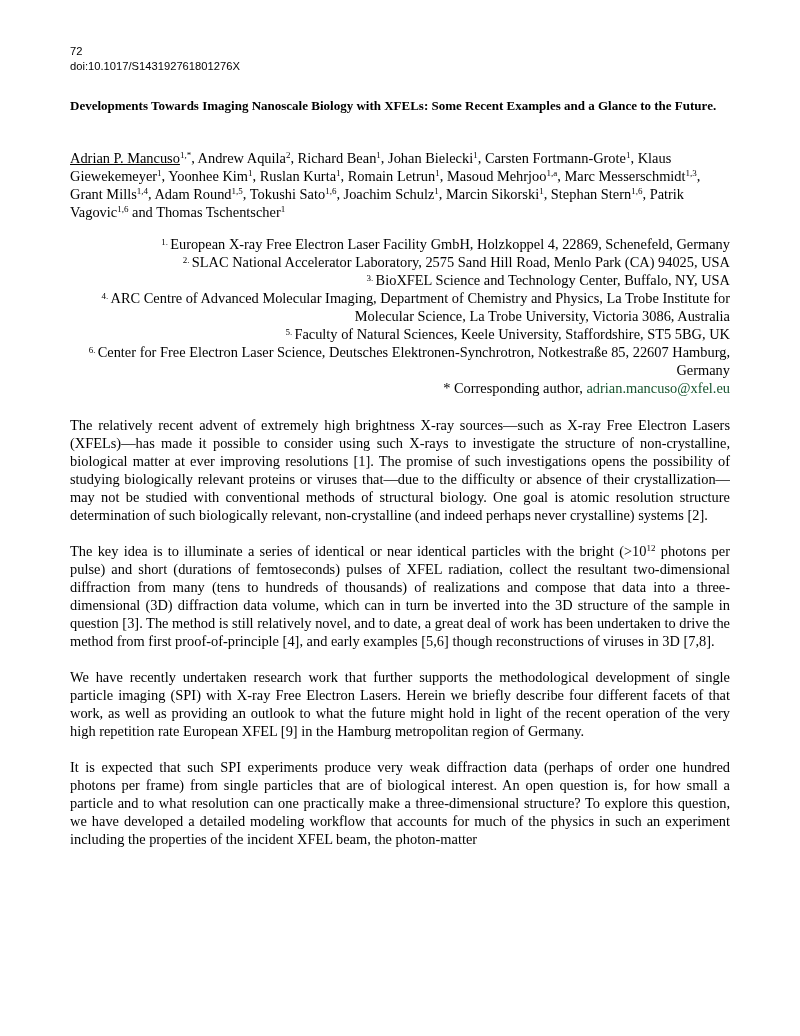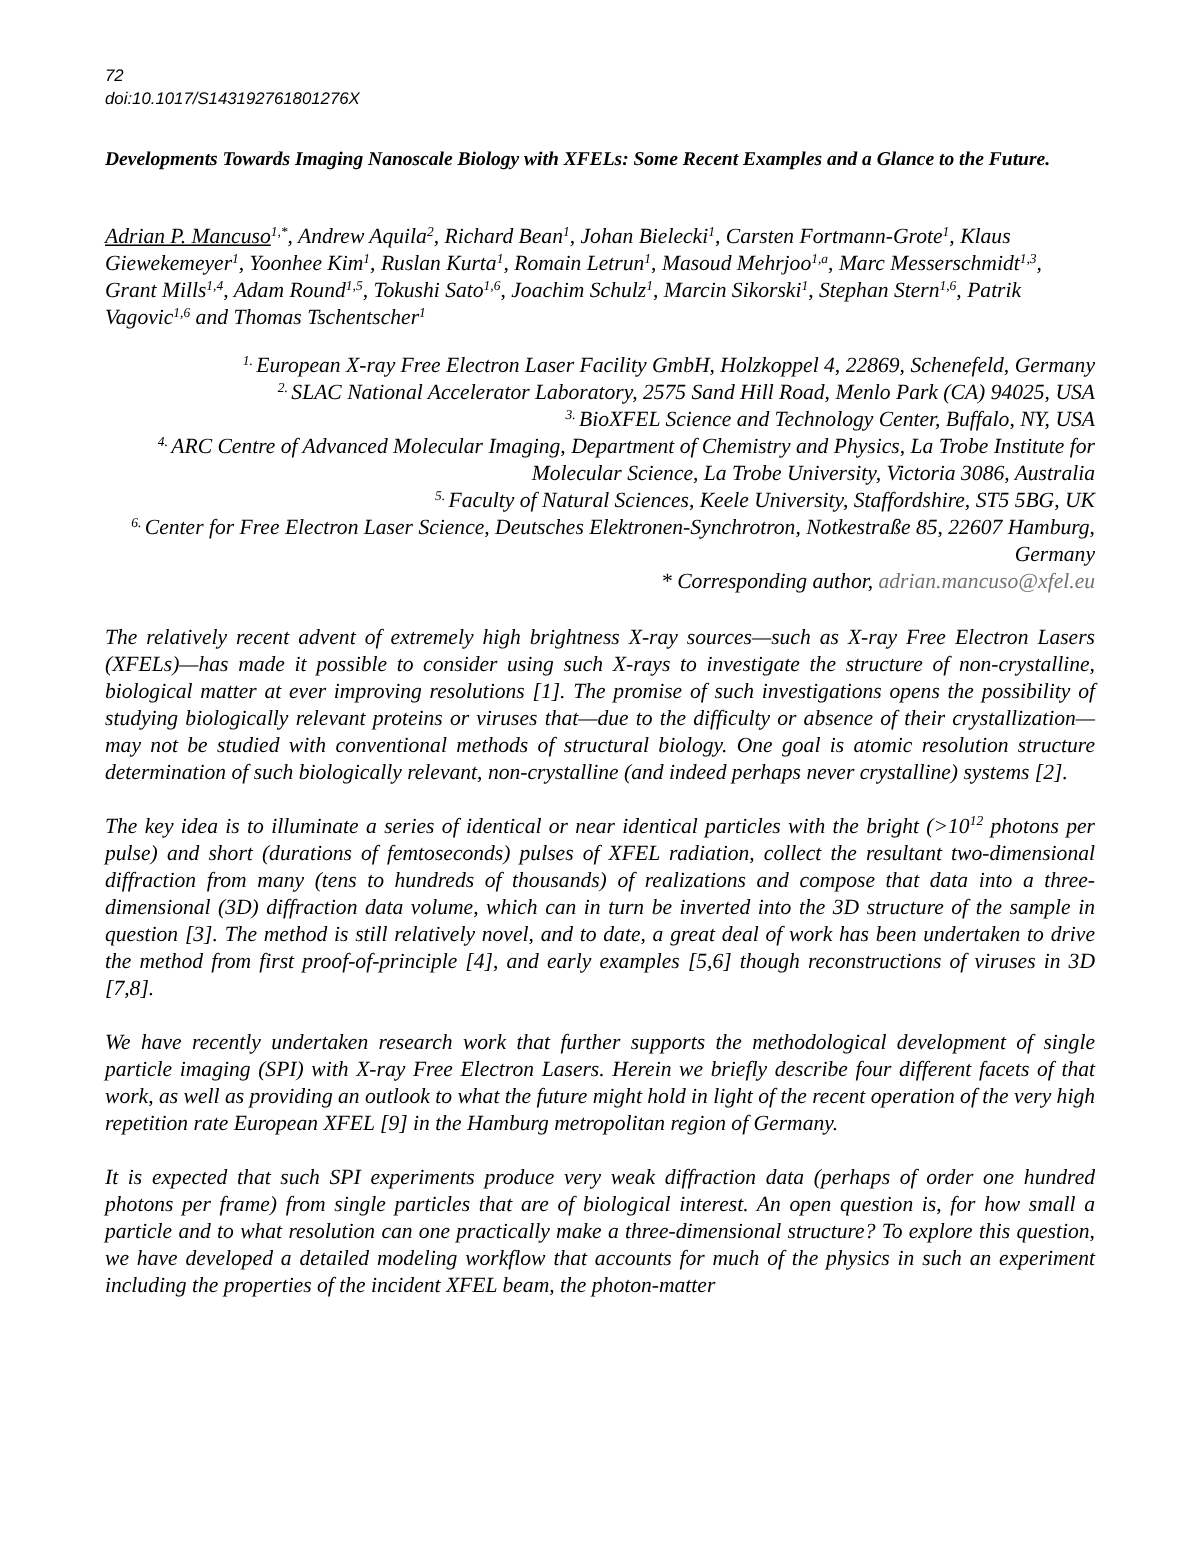--- a/index.html
+++ b/index.html
@@ -12,21 +12,20 @@
       height: 1036px;
       position: relative;
       overflow: hidden;
       color: #000;
     }
     .page {
       position: absolute;
       left: 70px;
       top: 44px;
       width: 660px;
-      font-style: italic;
     }
     .header {
       font-family: "Liberation Sans", sans-serif;
       font-size: 11.2px;
       line-height: 15px;
       display: flex;
       justify-content: space-between;
     }
     .header .right { text-align: right; }
     .title {
@@ -82,21 +81,21 @@
   <div class="serif affil">
     <div id="affil-list">
         <div class="row"><sup>1. </sup><span>European X-ray Free Electron Laser Facility GmbH, Holzkoppel 4, 22869, Schenefeld, Germany</span></div>
         <div class="row"><sup>2. </sup><span>SLAC National Accelerator Laboratory, 2575 Sand Hill Road, Menlo Park (CA) 94025, USA</span></div>
         <div class="row"><sup>3. </sup><span>BioXFEL Science and Technology Center, Buffalo, NY, USA</span></div>
         <div class="row"><sup>4. </sup><span>ARC Centre of Advanced Molecular Imaging, Department of Chemistry and Physics, La Trobe Institute for Molecular Science, La Trobe University, Victoria 3086, Australia</span></div>
         <div class="row"><sup>5. </sup><span>Faculty of Natural Sciences, Keele University, Staffordshire, ST5 5BG, UK</span></div>
         <div class="row"><sup>6. </sup><span>Center for Free Electron Laser Science, Deutsches Elektronen-Synchrotron, Notkestraße 85, 22607 Hamburg, Germany</span></div>
       </div>
     <div class="row">
-      <span>* Corresponding author, </span><a class="link" style="color: #737373;">adrian.mancuso@xfel.eu</a>
+      <span>* Corresponding author, </span><a class="link" style="color: #14532d;">adrian.mancuso@xfel.eu</a>
     </div>
   </div>
 
   <div class="serif para first">The relatively recent advent of extremely high brightness X-ray sources—such as X-ray Free Electron Lasers (XFELs)—has made it possible to consider using such X-rays to investigate the structure of non-crystalline, biological matter at ever improving resolutions [1]. The promise of such investigations opens the possibility of studying biologically relevant proteins or viruses that—due to the difficulty or absence of their crystallization—may not be studied with conventional methods of structural biology. One goal is atomic resolution structure determination of such biologically relevant, non-crystalline (and indeed perhaps never crystalline) systems [2].</div>
 
   <div class="serif para"><span>The key idea is to illuminate a series of identical or near identical particles with the bright (&gt;10</span><sup>12</sup><span> photons per pulse) and short (durations of femtoseconds) pulses of XFEL radiation, collect the resultant two-dimensional diffraction from many (tens to hundreds of thousands) of realizations and compose that data into a three-dimensional (3D) diffraction data volume, which can in turn be inverted into the 3D structure of the sample in question [3]. The method is still relatively novel, and to date, a great deal of work has been undertaken to drive the method from first proof-of-principle [4], and early examples [5,6] though reconstructions of viruses in 3D [7,8].</span></div>
 
   <div class="serif para">We have recently undertaken research work that further supports the methodological development of single particle imaging (SPI) with X-ray Free Electron Lasers. Herein we briefly describe four different facets of that work, as well as providing an outlook to what the future might hold in light of the recent operation of the very high repetition rate European XFEL [9] in the Hamburg metropolitan region of Germany.</div>
 
   <div class="serif para">It is expected that such SPI experiments produce very weak diffraction data (perhaps of order one hundred photons per frame) from single particles that are of biological interest. An open question is, for how small a particle and to what resolution can one practically make a three-dimensional structure? To explore this question, we have developed a detailed modeling workflow that accounts for much of the physics in such an experiment including the properties of the incident XFEL beam, the photon-matter</div>

